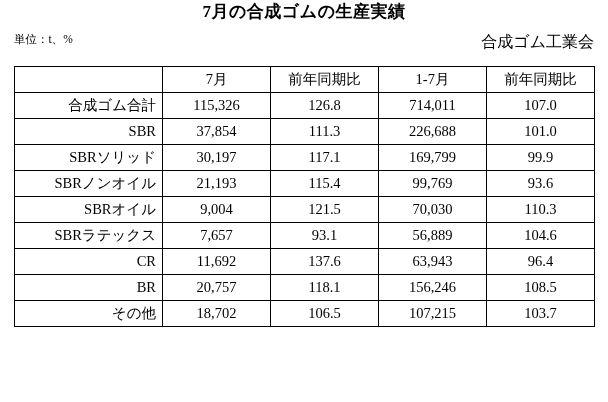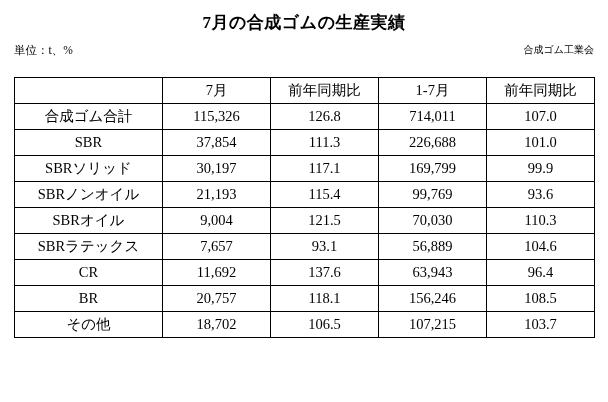--- a/index.html
+++ b/index.html
@@ -18,42 +18,41 @@
     position: relative;
     width: 608px;
     height: 402px;
     box-sizing: border-box;
   }
   .title {
     text-align: center;
     font-size: 17px;
     font-weight: bold;
     letter-spacing: 0.5px;
-    margin-top: 11px;
     font-family: "Liberation Serif", serif;
   }
   .subhead {
     position: relative;
     height: 18px;
     margin-top: 9px;
     font-size: 11.5px;
     padding-left: 35px;
   }
   .unit-note {
     position: absolute;
     left: 14px;
     top: 0;
     font-size: 11.5px;
     white-space: nowrap;
   }
   .source-note {
     position: absolute;
     right: 14px;
     top: 0;
-    font-size: 10px;
+    font-size: 16px;
     white-space: nowrap;
     margin-left: 41px;
   }
   table.data {
     position: absolute;
     left: 14px;
     top: 66px;
     width: 580px;
     border-collapse: collapse;
     table-layout: fixed;
@@ -75,21 +74,21 @@
     border-top: 1px solid #000;
     border-left: 1px solid #000;
     border-bottom: 1px solid #000;
     border-right: 1px solid #000;
   }
   th.hdr {
     text-align: center;
     font-size: 14.5px;
   }
   td.rowlabel {
-    text-align: center;
+    text-align: right;
     font-size: 15px;
   }
   td.num {
     text-align: center;
     font-size: 14.5px;
     font-family: "Liberation Serif", serif;
   }
   .dash {
     letter-spacing: 0;
   }

